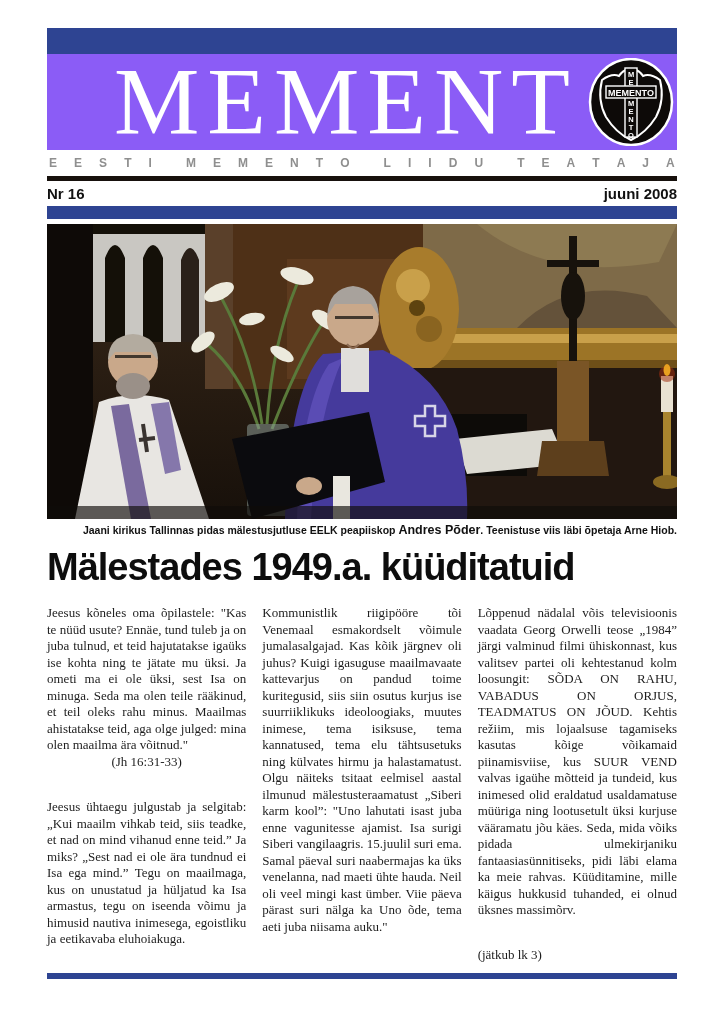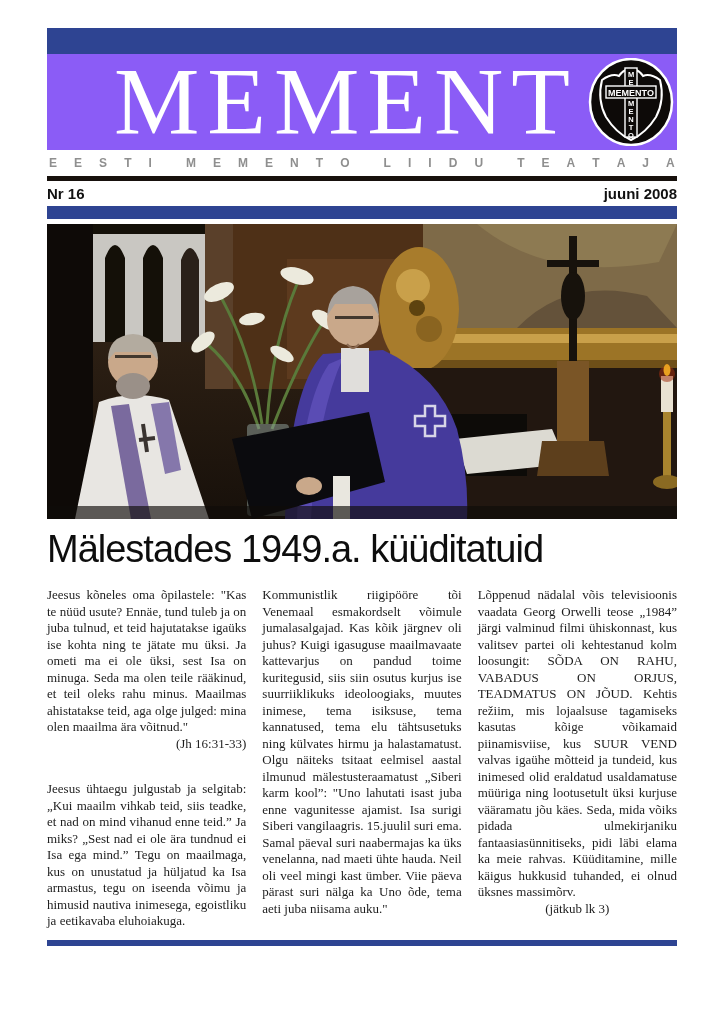--- a/index.html
+++ b/index.html
@@ -39,31 +39,31 @@
   .bar-blue-2 { background:#2e4492; height:13px; width:100%; margin-bottom:5px; }
   
   .photo { width:630px; height:295px; display:block; }
   .caption {
     margin-top:4px; text-align:right; font-size:10.5px; font-weight:bold; color:#111;
     white-space:nowrap;
   }
   .caption .cap-name { font-size:12.5px; }
   
   .headline {
-    margin-top:9px; font-size:38px; font-weight:normal; letter-spacing:-1px;
+    margin-top:9px; font-size:38px; font-weight:bold; letter-spacing:-1px;
     color:#0d0d0d; white-space:nowrap;
   }
   
   .columns { display:flex; gap:16px; margin-top:16px; }
   .col { flex:1 1 0; font-family:"Liberation Serif", serif; font-size:13px;
          line-height:16.5px; color:#1c1c1c; }
   .col p { margin:0; text-align:justify; }
-  .col p.cite { text-align:right; }
+  .col p.cite { text-align:center; }
   .col p.second { margin-top:29px; }
-  .continuation { text-align:center; font-family:"Liberation Serif", serif; }
+  .continuation { text-align:left; font-family:"Liberation Serif", serif;margin-top:28px; }
   .rule-blue-bottom { height:6px; background:#2e4492; width:100%; margin-top:10px; }
 </style>
 </head>
 <body>
 
 <div class="page">
 
   <div class="bar-blue"></div>
   <div class="black-band">
     <div class="stripes"></div>
@@ -208,20 +208,21 @@
       <path d="M368,192 h10 v-10 h10 v10 h10 v10 h-10 v10 h-10 v-10 h-10 Z"></path>
     </g>
 
     <polygon points="185,215 322,188 338,258 205,295" fill="#0b0b0e"></polygon>
     <ellipse cx="262" cy="262" rx="13" ry="9" fill="#c9a88a"></ellipse>
     <rect x="286" y="252" width="17" height="43" fill="#e9e7df"></rect>
 
     <rect x="0" y="282" width="630" height="13" fill="#0f0c09" opacity="0.65"></rect>
   </svg>
 
+  <div class="caption"><span>Jaani kirikus Tallinnas pidas mälestusjutluse EELK peapiiskop </span><span class="cap-name">Andres Põder</span><span>. Teenistuse viis läbi õpetaja Arne Hiob.</span></div>
 
   <div class="headline">Mälestades 1949.a. küüditatuid</div>
 
   <div class="columns">
     <div class="col">
       <p>Jeesus kõneles oma õpilastele: "Kas te nüüd usute? Ennäe, tund tuleb ja on juba tulnud, et teid hajutatakse igaüks ise kohta ning te jätate mu üksi. Ja ometi ma ei ole üksi, sest Isa on minuga. Seda ma olen teile rääkinud, et teil oleks rahu minus. Maailmas ahistatakse teid, aga olge julged: mina olen maailma ära võitnud."</p>
       <p class="cite">(Jh 16:31-33)</p>
       <p class="second">Jeesus ühtaegu julgustab ja selgitab: „Kui maailm vihkab teid, siis teadke, et nad on mind vihanud enne teid.” Ja miks? „Sest nad ei ole ära tundnud ei Isa ega mind.” Tegu on maailmaga, kus on unustatud ja hüljatud ka Isa armastus, tegu on iseenda võimu ja himusid nautiva inimesega, egoistliku ja eetikavaba eluhoiakuga.</p>
     </div>
     <div class="col">

